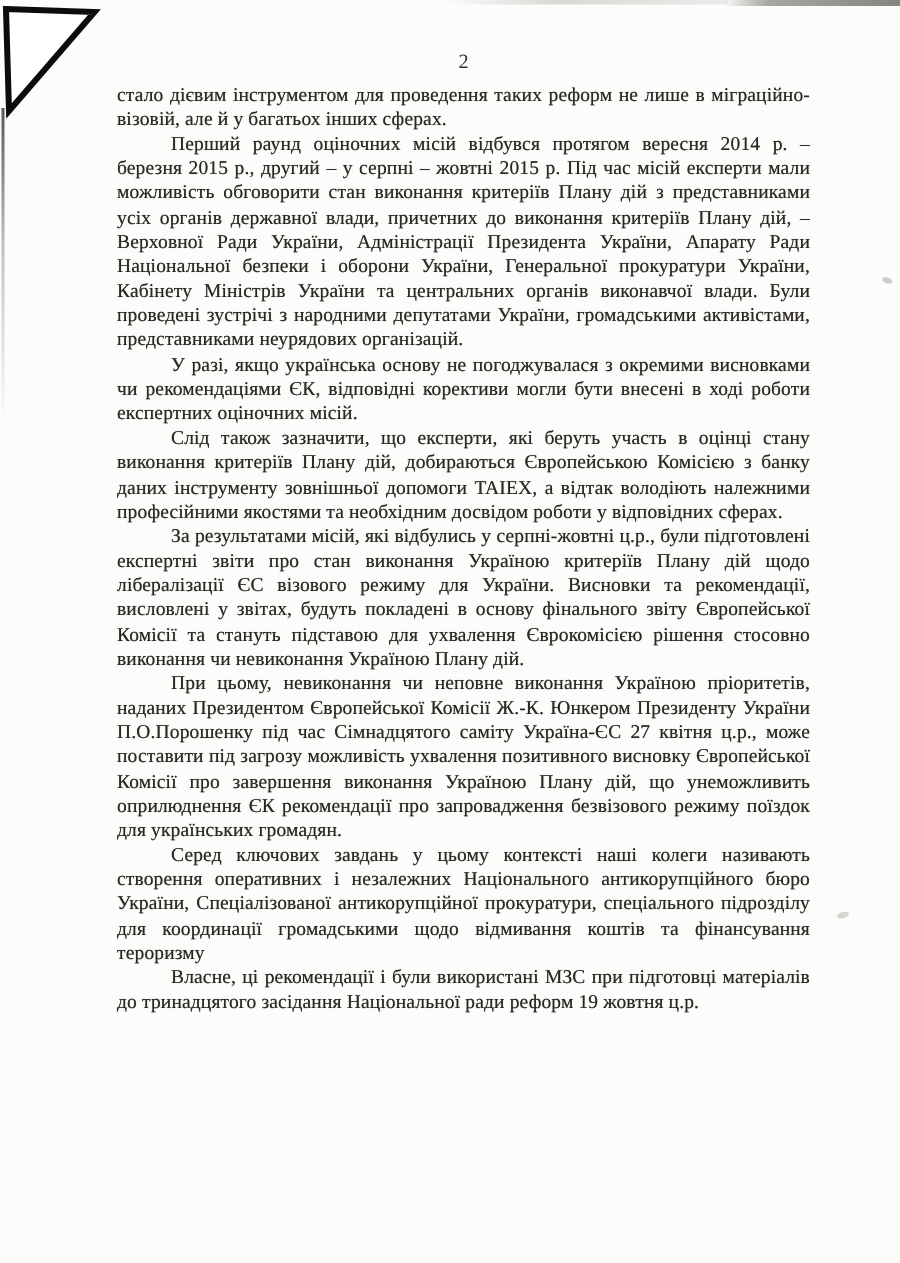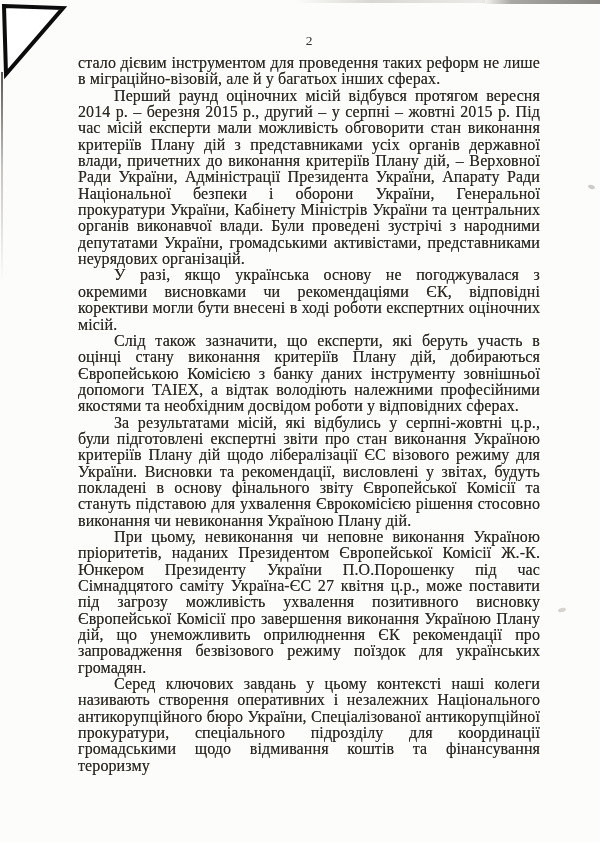--- a/index.html
+++ b/index.html
@@ -47,21 +47,21 @@
     position:absolute;left:0;top:0;width:78px;height:96px;
   }
   .page-number{
     position:absolute;top:33px;left:78px;width:462px;
     text-align:center;
     font-size:13.5px;
     color:#32302c;
   }
   .doc-body{
     position:absolute;top:55px;left:78px;width:462px;
-    font-size:16px;
+    font-size:13px;
     line-height:16.35px;
     text-align:justify;
     text-justify:inter-word;
     letter-spacing:0.1px;
     color:var(--ink);
     text-shadow:0 0 0.45px rgba(43,39,35,0.65);
   }
   .doc-body p{
     margin:0;
     text-indent:36px;
@@ -88,15 +88,16 @@
   <div class="page-number">2</div>
 
   <div class="doc-body">
     <p class="no-indent">стало дієвим інструментом для проведення таких реформ не лише в міграційно-візовій, але й у багатьох інших сферах.</p>
     <p>Перший раунд оціночних місій відбувся протягом вересня 2014 р. – березня 2015 р., другий – у серпні – жовтні 2015 р. Під час місій експерти мали можливість обговорити стан виконання критеріїв Плану дій з представниками усіх органів державної влади, причетних до виконання критеріїв Плану дій, – Верховної Ради України, Адміністрації Президента України, Апарату Ради Національної безпеки і оборони України, Генеральної прокуратури України, Кабінету Міністрів України та центральних органів виконавчої влади. Були проведені зустрічі з народними депутатами України, громадськими активістами, представниками неурядових організацій.</p>
     <p>У разі, якщо українська основу не погоджувалася з окремими висновками чи рекомендаціями ЄК, відповідні корективи могли бути внесені в ході роботи експертних оціночних місій.</p>
     <p>Слід також зазначити, що експерти, які беруть участь в оцінці стану виконання критеріїв Плану дій, добираються Європейською Комісією з банку даних інструменту зовнішньої допомоги TAIEX, а відтак володіють належними професійними якостями та необхідним досвідом роботи у відповідних сферах.</p>
     <p>За результатами місій, які відбулись у серпні-жовтні ц.р., були підготовлені експертні звіти про стан виконання Україною критеріїв Плану дій щодо лібералізації ЄС візового режиму для України. Висновки та рекомендації, висловлені у звітах, будуть покладені в основу фінального звіту Європейської Комісії та стануть підставою для ухвалення Єврокомісією рішення стосовно виконання чи невиконання Україною Плану дій.</p>
     <p>При цьому, невиконання чи неповне виконання Україною пріоритетів, наданих Президентом Європейської Комісії Ж.-К. Юнкером Президенту України П.О.Порошенку під час Сімнадцятого саміту Україна-ЄС 27 квітня ц.р., може поставити під загрозу можливість ухвалення позитивного висновку Європейської Комісії про завершення виконання Україною Плану дій, що унеможливить оприлюднення ЄК рекомендації про запровадження безвізового режиму поїздок для українських громадян.</p>
     <p>Серед ключових завдань у цьому контексті наші колеги називають створення оперативних і незалежних Національного антикорупційного бюро України, Спеціалізованої антикорупційної прокуратури, спеціального підрозділу для координації громадськими щодо відмивання коштів та фінансування тероризму</p>
+    <p>Власне, ці рекомендації і були використані МЗС при підготовці матеріалів до тринадцятого засідання Національної ради реформ 19 жовтня ц.р.</p>
   </div>
 
 </div>
 
 </body></html>

